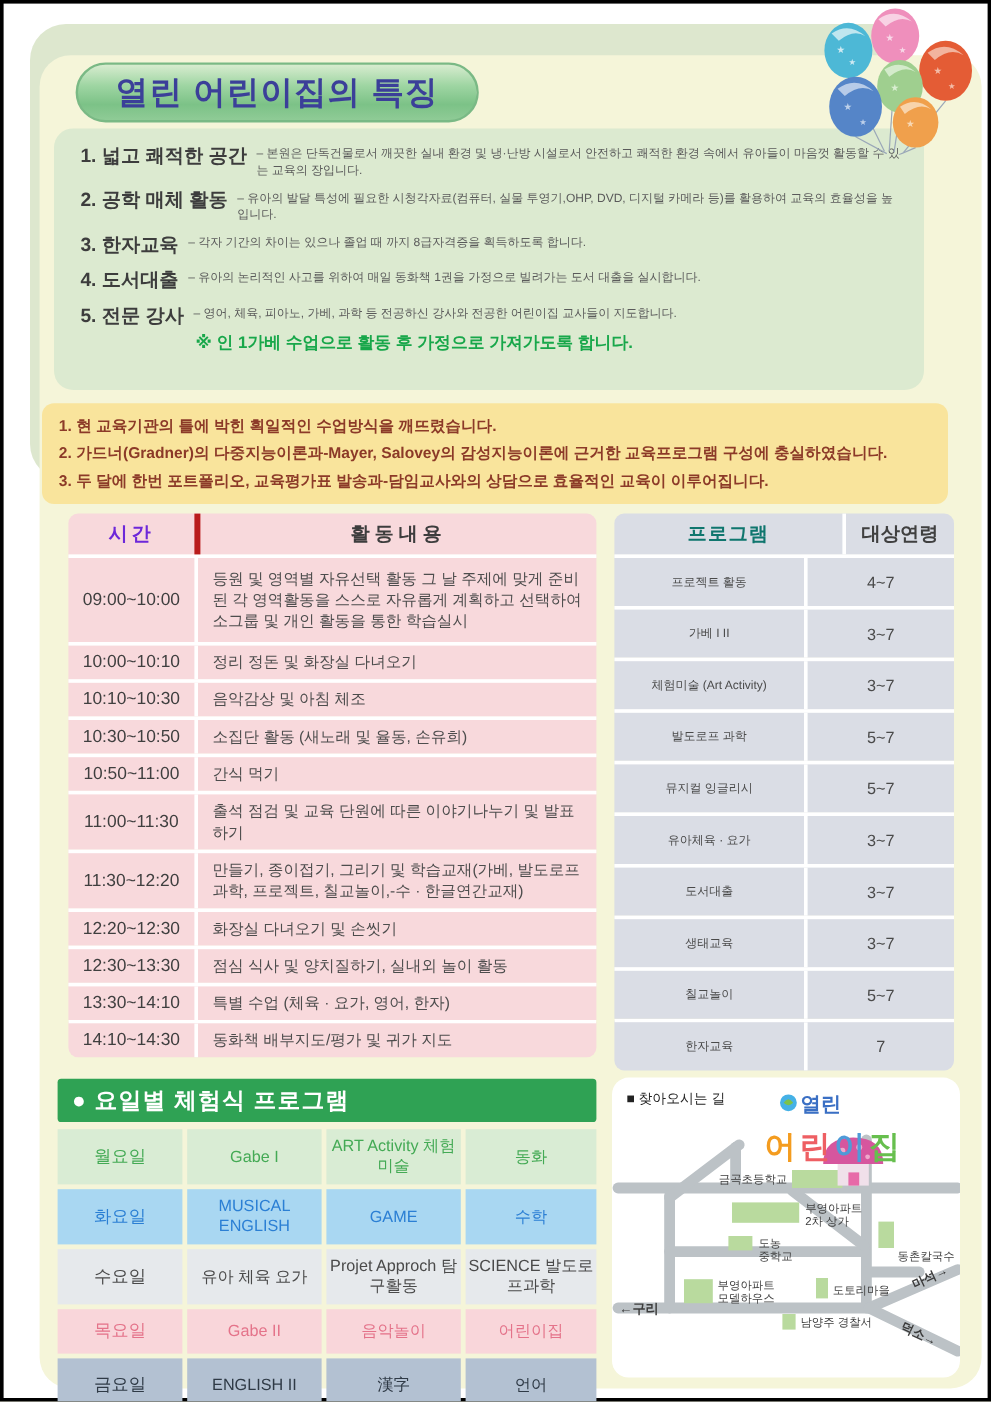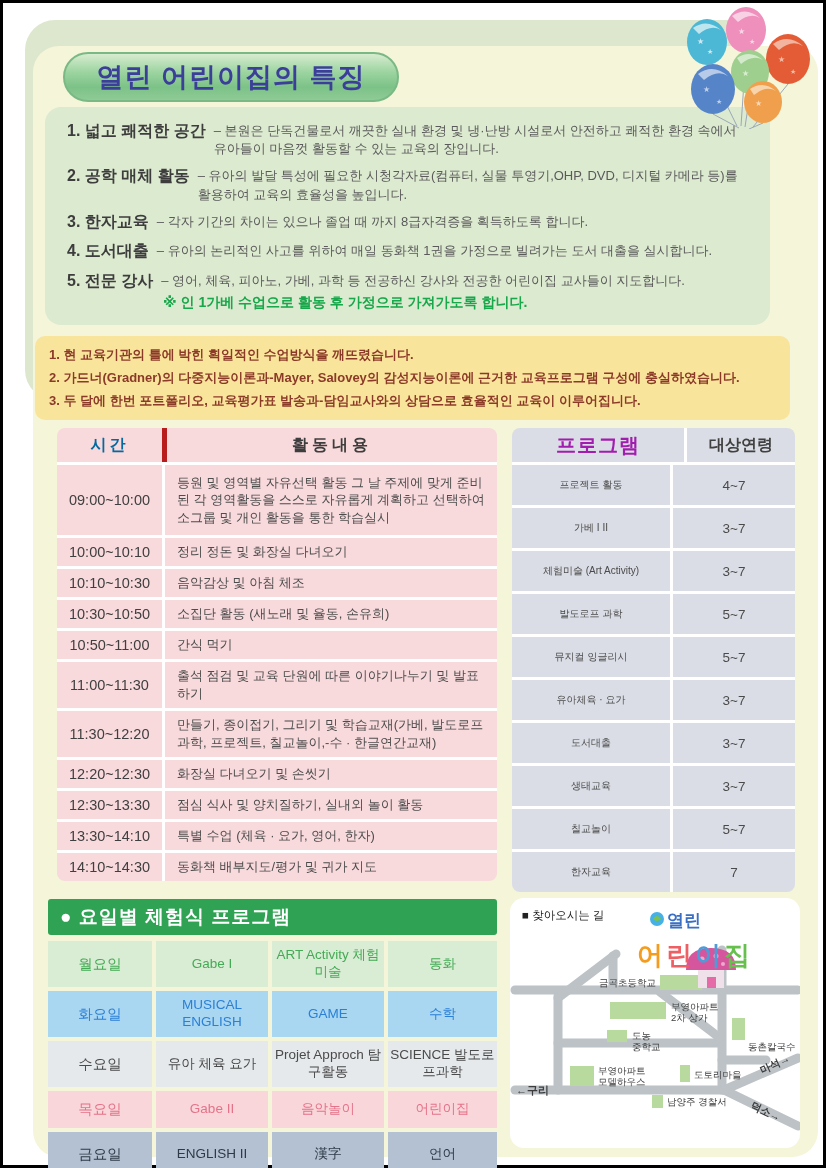--- a/index.html
+++ b/index.html
@@ -16,42 +16,42 @@
   .badge span{color:#3b3f99;font-weight:bold;font-size:27px;letter-spacing:1px;}
 
   
   .balloons{position:absolute;left:683px;top:4px;z-index:3;}
 
   
   .features{position:absolute;left:45px;top:107px;width:725px;height:218px;background:#dcead0;border-radius:16px;
     box-sizing:border-box;padding:13px 18px 10px 22px;z-index:1;}
   .feat{display:flex;margin-bottom:7px;line-height:1.4;}
   .feat .hd{white-space:nowrap;font-weight:bold;color:#3d3d3d;font-size:16px;margin-right:8px;}
-  .feat .bd{flex:1;color:#5a5a5a;font-size:13px;padding-top:2px;}
+  .feat .bd{flex:1;color:#5a5a5a;font-size:10px;padding-top:2px;}
   .feat-note{margin:2px 0 0 96px;color:#18a74a;font-weight:bold;font-size:14px;}
 
   
   .highlights{position:absolute;left:35px;top:336px;width:755px;height:84px;background:#f9e49c;border-radius:10px;
     box-sizing:border-box;padding:7px 14px;}
   .highlights div{color:#8c3a28;font-weight:bold;font-size:13px;line-height:23px;white-space:nowrap;}
 
   
   .sched{position:absolute;left:57px;top:428px;width:440px;}
   .sched .hrow{display:flex;background:#f8d9dc;border-radius:8px 8px 0 0;height:34px;align-items:center;}
-  .sched .hrow .c1{width:105px;text-align:center;font-weight:bold;color:#0369a1;font-size:16px;letter-spacing:3px;}
+  .sched .hrow .c1{width:105px;text-align:center;font-weight:bold;color:#6d28d9;font-size:16px;letter-spacing:3px;}
   .sched .hrow .c2{flex:1;text-align:center;font-weight:bold;color:#3d3d3d;font-size:16px;letter-spacing:4px;border-left:5px solid #b91c1c;align-self:stretch;display:flex;align-items:center;justify-content:center;}
   .sched .row{display:flex;background:#f8d9dc;border-top:3px solid #fff;}
   .sched .row:last-child{border-radius:0 0 8px 8px;}
   .sched .t{width:105px;display:flex;align-items:center;justify-content:center;color:#3f3f3f;font-size:14.5px;}
   .sched .a{flex:1;border-left:3px solid #fff;padding:5px 8px 5px 12px;color:#4d4d4d;font-size:13px;line-height:1.35;display:flex;align-items:center;}
 
   
   .prog{position:absolute;left:512px;top:428px;width:283px;}
   .prog .hrow{display:flex;background:#dadde5;border-radius:8px 8px 0 0;height:34px;align-items:center;}
-  .prog .hrow .c1{width:172px;text-align:center;font-weight:bold;color:#a21caf;font-size:20px;letter-spacing:1px;}
+  .prog .hrow .c1{width:190px;text-align:center;font-weight:bold;color:#0f766e;font-size:16px;letter-spacing:1px;}
   .prog .hrow .c2{flex:1;text-align:center;font-weight:bold;color:#404040;font-size:16px;border-left:3px solid #fff;align-self:stretch;display:flex;align-items:center;justify-content:center;}
   .prog .row{display:flex;background:#dadde5;border-top:3px solid #fff;height:40px;}
   .prog .row:last-child{border-radius:0 0 8px 8px;}
   .prog .n{width:158px;display:flex;align-items:center;justify-content:center;color:#4a4a4a;font-size:10px;}
   .prog .g{flex:1;border-left:3px solid #fff;display:flex;align-items:center;justify-content:center;color:#4a4a4a;font-size:13.5px;}
 
   
   .weekly-bar{position:absolute;left:48px;top:899px;width:449px;height:36px;background:#2fa254;border-radius:3px;
     display:flex;align-items:center;padding-left:12px;box-sizing:border-box;}
   .weekly-bar span{color:#fff;font-weight:bold;font-size:19px;letter-spacing:1px;}

